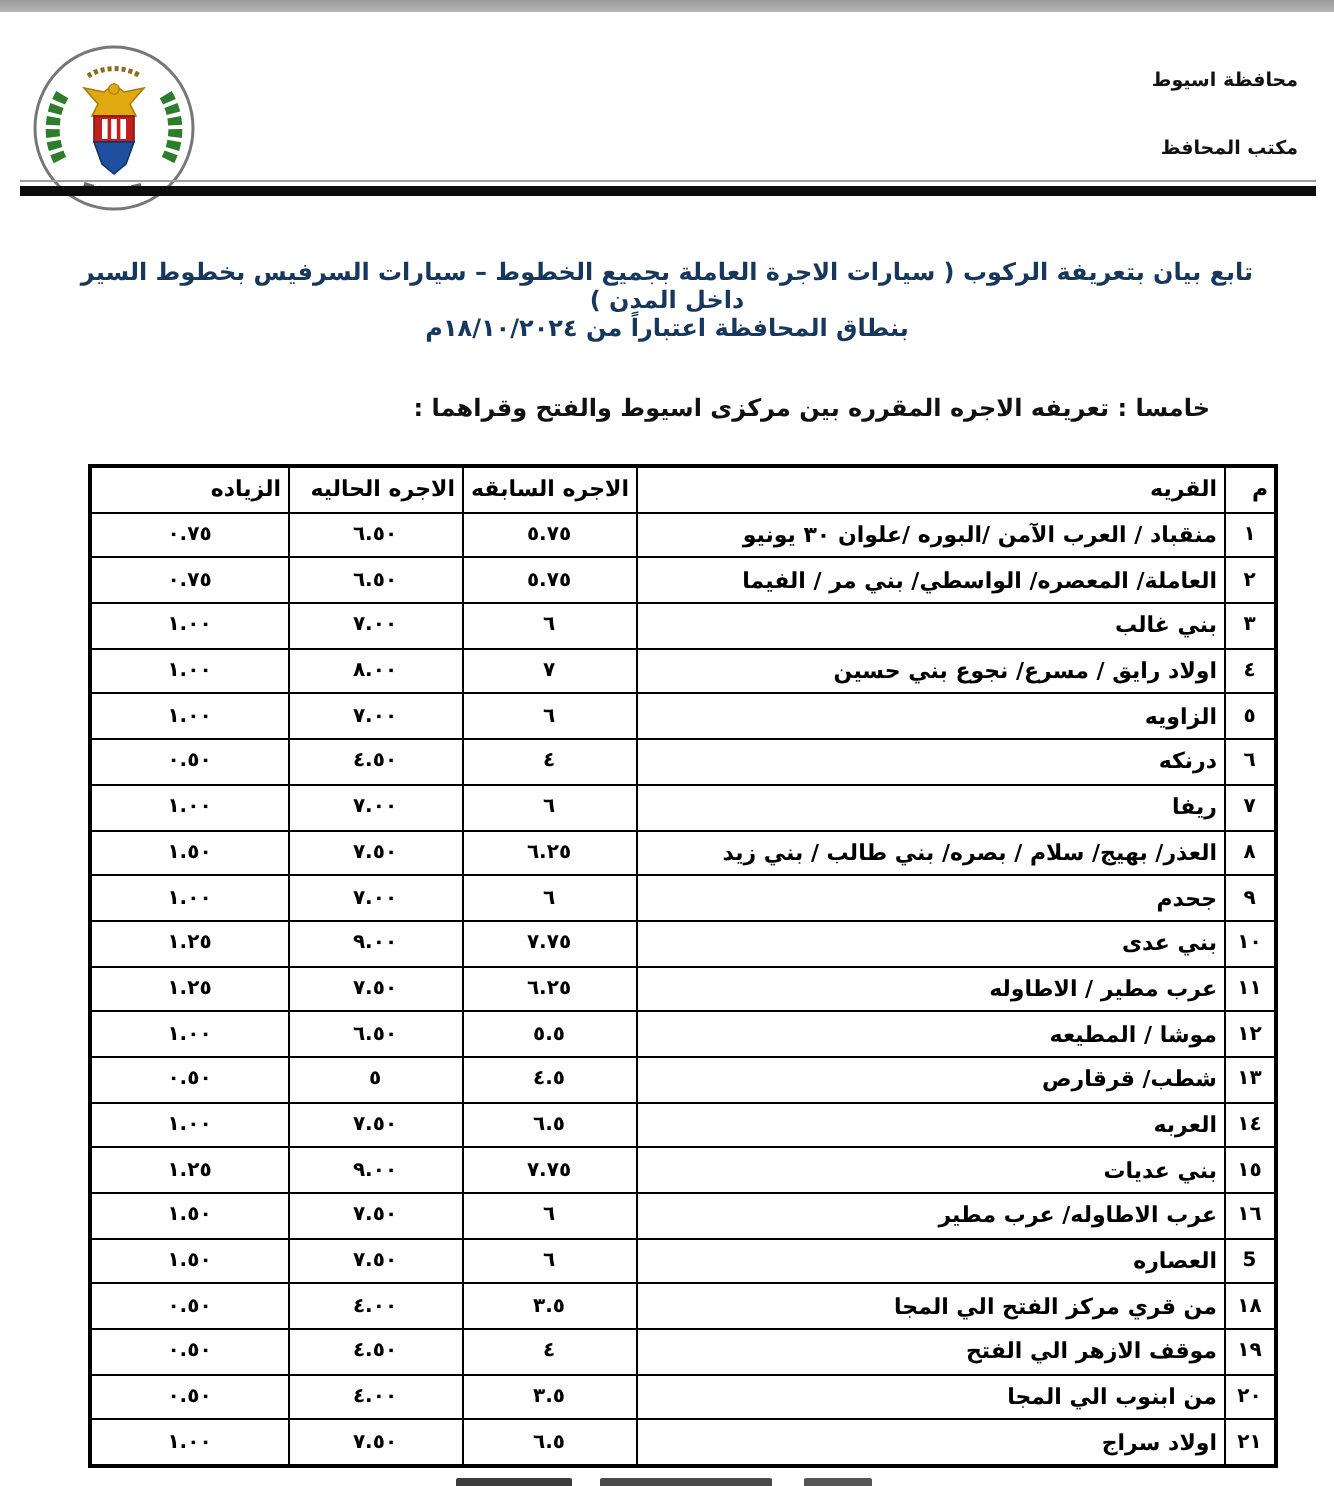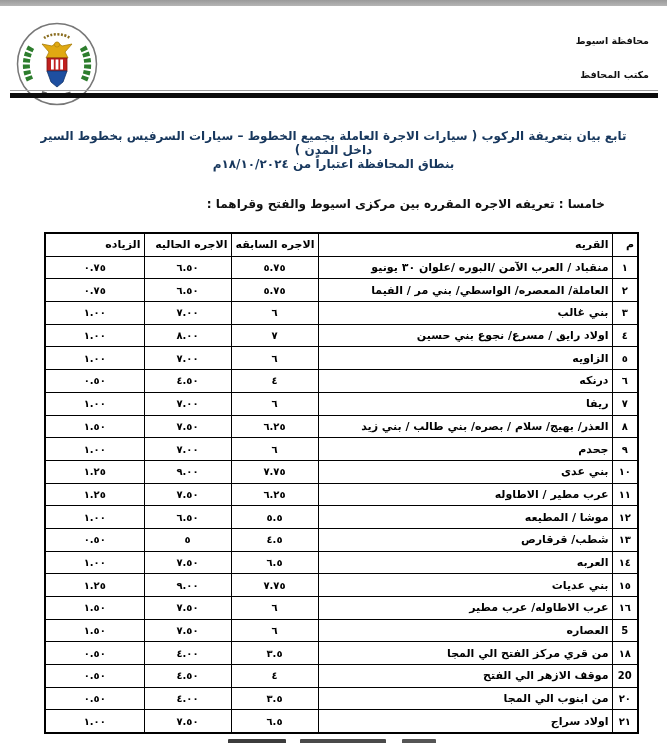--- a/index.html
+++ b/index.html
@@ -241,21 +241,21 @@
         <td class="c-fare">١.٥٠</td>
       </tr>
       <tr>
         <td class="c-num">١٨</td>
         <td class="c-village">من قري مركز الفتح الي المجا</td>
         <td class="c-fare">٣.٥</td>
         <td class="c-fare">٤.٠٠</td>
         <td class="c-fare">٠.٥٠</td>
       </tr>
       <tr>
-        <td class="c-num">20</td>
+        <td class="c-num">١٩</td>
         <td class="c-village">موقف الازهر الي الفتح</td>
         <td class="c-fare">٤</td>
         <td class="c-fare">٤.٥٠</td>
         <td class="c-fare">٠.٥٠</td>
       </tr>
       <tr>
         <td class="c-num">٢٠</td>
         <td class="c-village">من ابنوب الي المجا</td>
         <td class="c-fare">٣.٥</td>
         <td class="c-fare">٤.٠٠</td>

